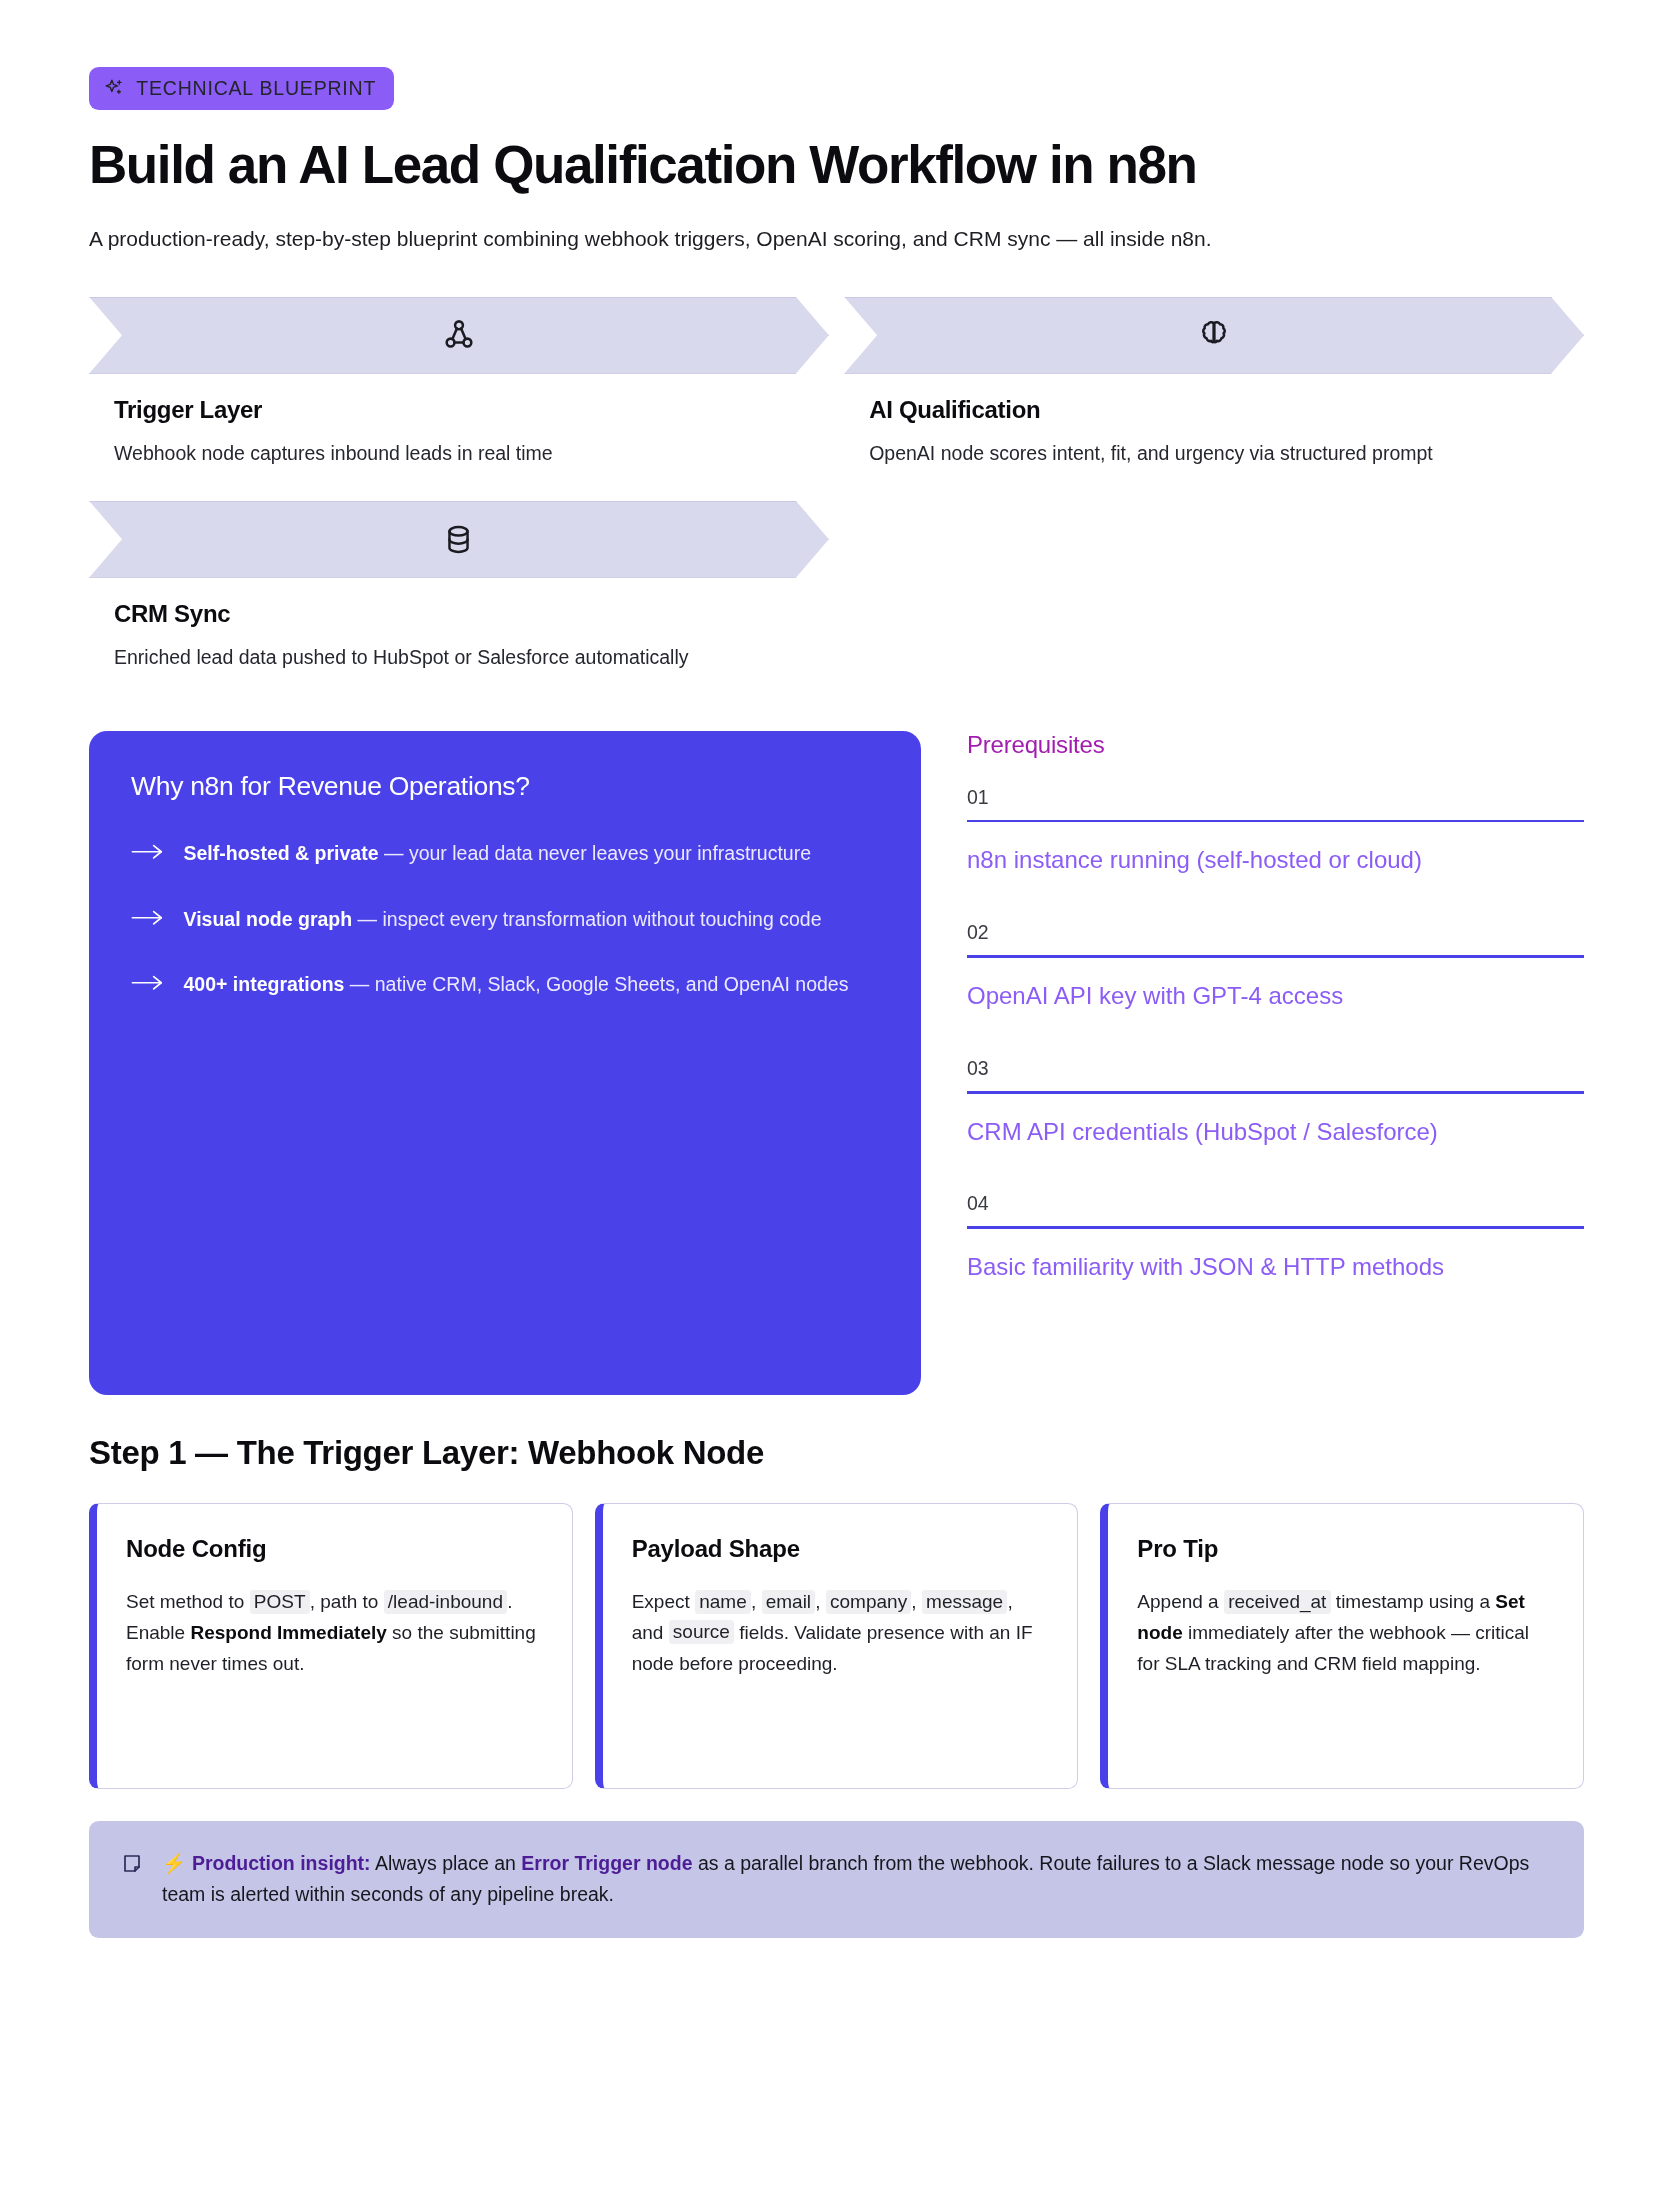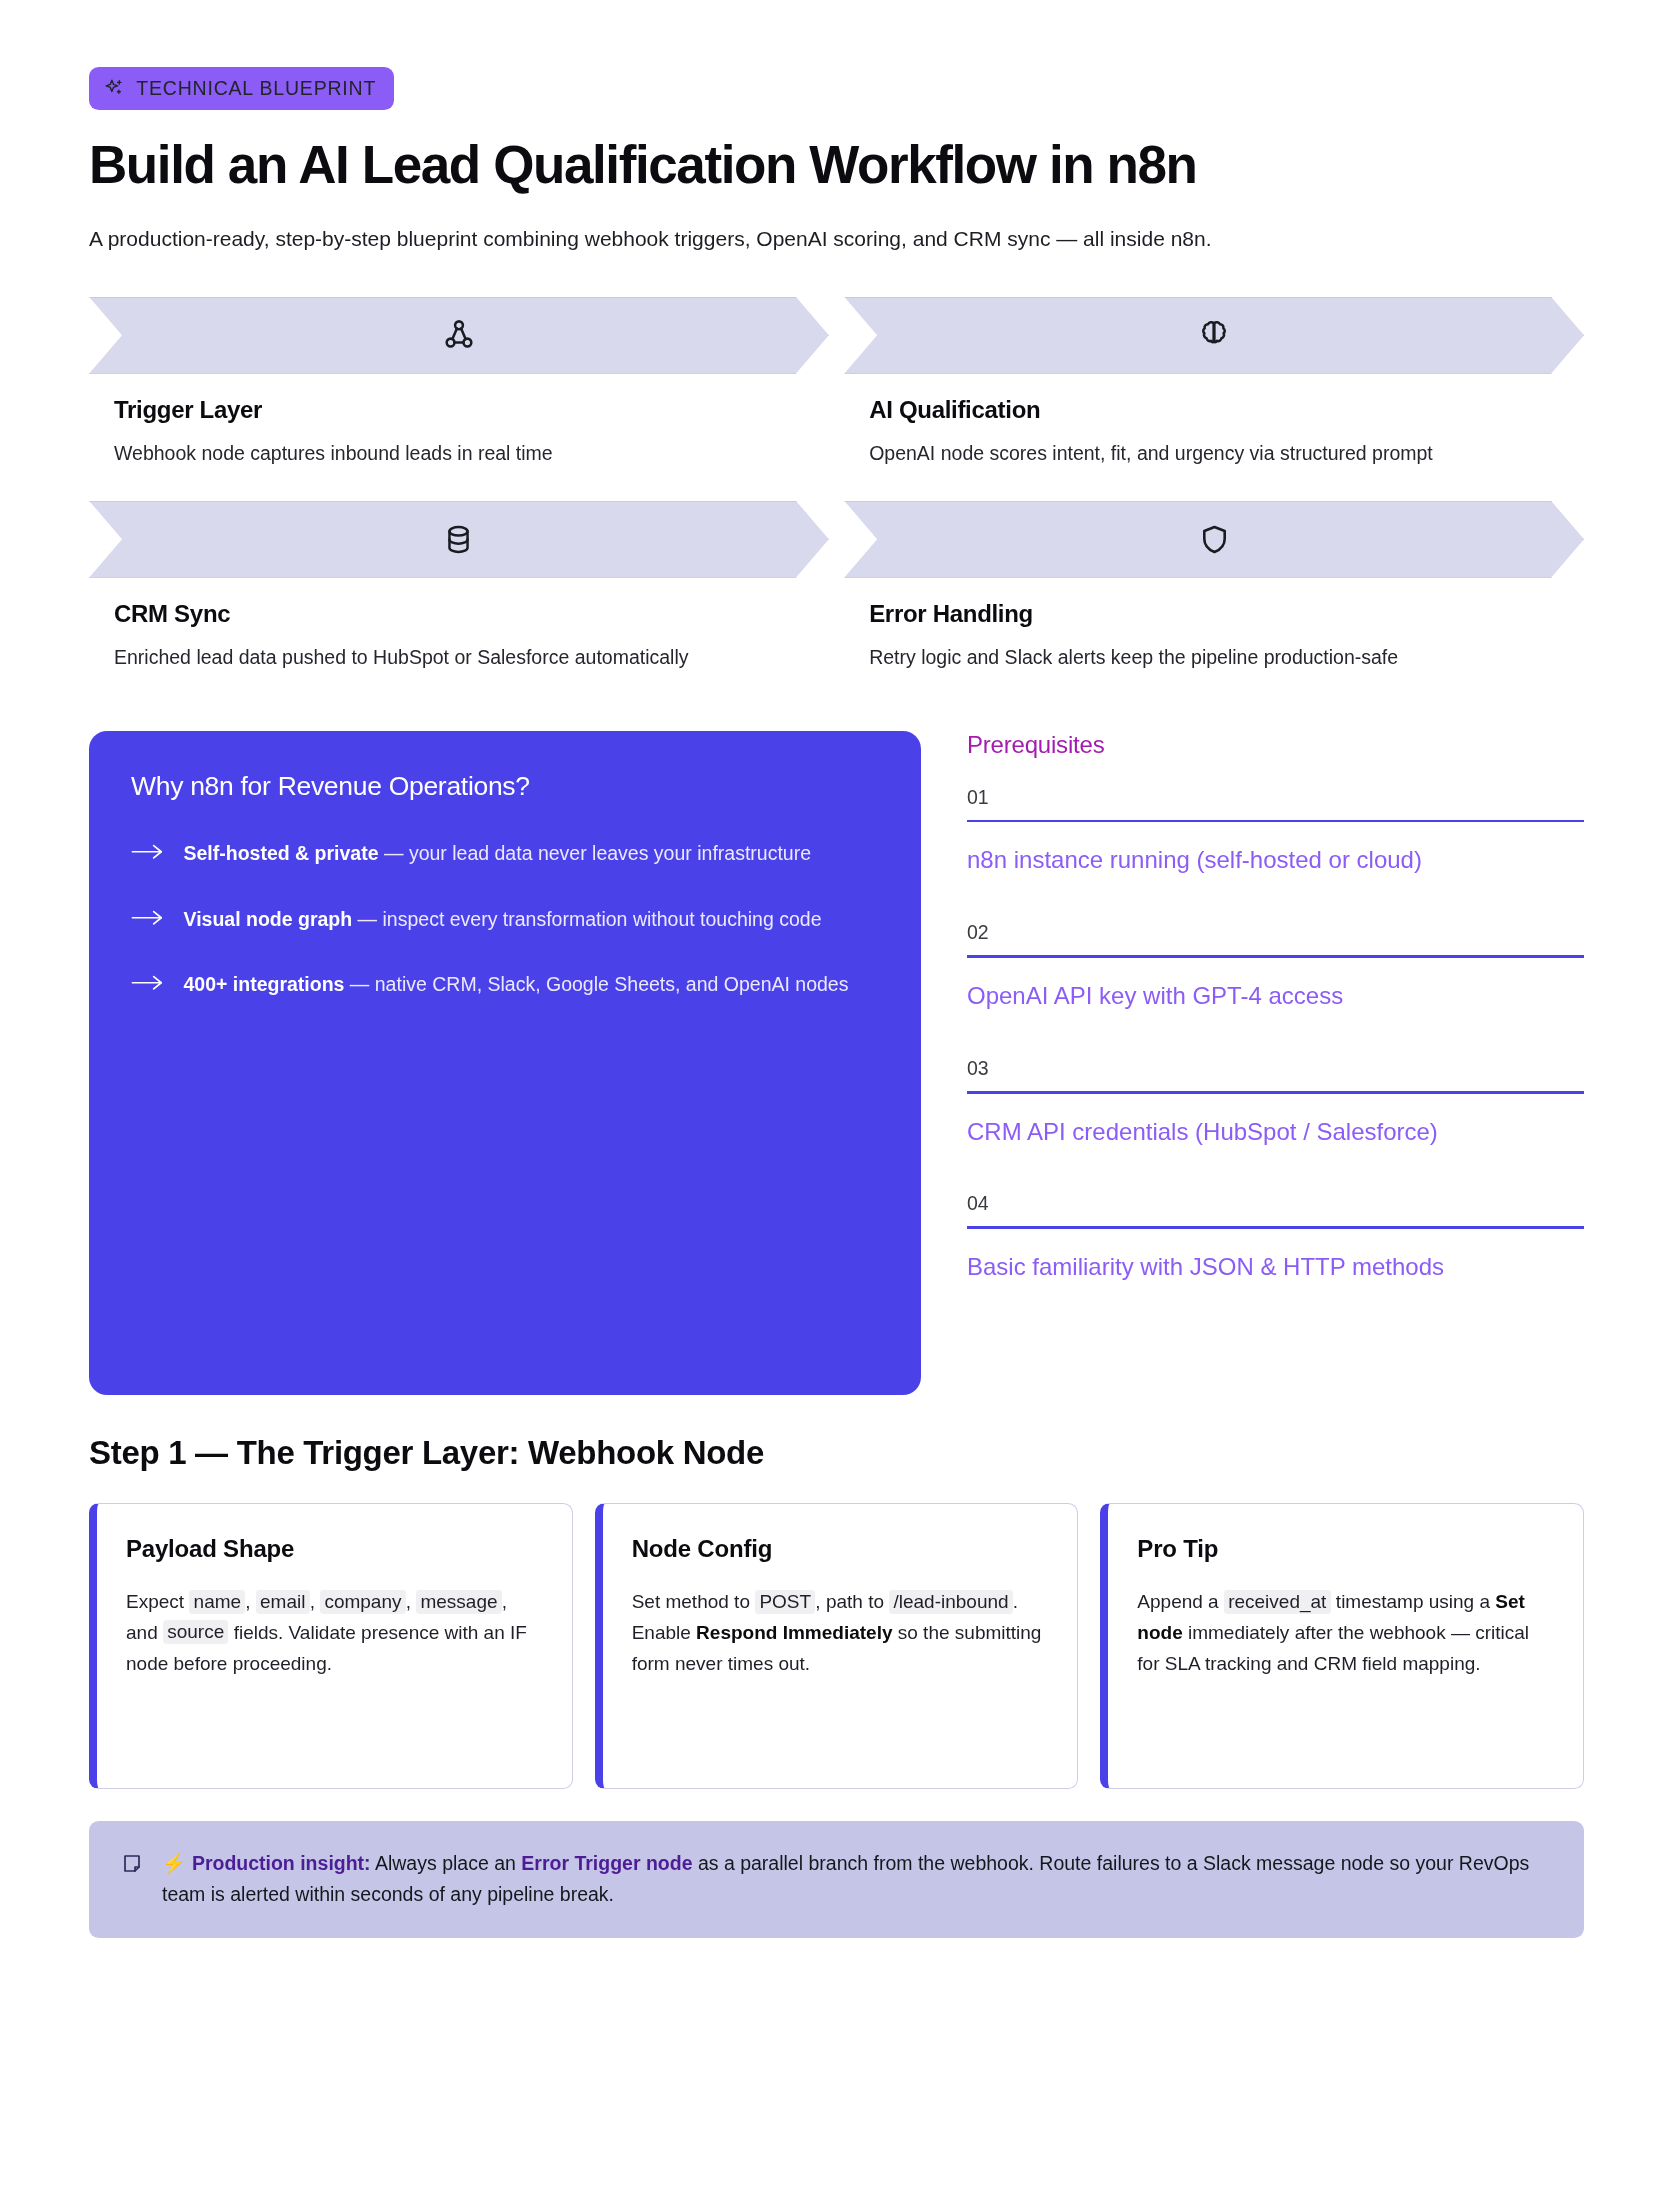--- a/index.html
+++ b/index.html
@@ -275,31 +275,20 @@
             <ellipse cx="12" cy="6.4" rx="6.2" ry="2.9"></ellipse>
             <path d="M5.8 6.4 V17.6 C5.8 19.2 8.6 20.5 12 20.5 C15.4 20.5 18.2 19.2 18.2 17.6 V6.4"></path>
             <path d="M5.8 12 C5.8 13.6 8.6 14.9 12 14.9 C15.4 14.9 18.2 13.6 18.2 12"></path>
           </svg>
         </span>
       </div>
       <div class="flow-title">CRM Sync</div>
       <div class="flow-desc">Enriched lead data pushed to HubSpot or Salesforce automatically</div>
     </div>
 
-    <div class="flow-cell">
-      <div class="flow-chevron">
-        <span class="flow-icon">
-          <svg width="35" height="35" viewBox="0 0 24 24" fill="none" stroke="#1b1c22" stroke-width="1.8" stroke-linecap="round" stroke-linejoin="round">
-            <path d="M12 3.4 L19 6.2 V11.4 C19 15.6 16 18.9 12 20.6 C8 18.9 5 15.6 5 11.4 V6.2 Z"></path>
-          </svg>
-        </span>
-      </div>
-      <div class="flow-title">Error Handling</div>
-      <div class="flow-desc">Retry logic and Slack alerts keep the pipeline production-safe</div>
-    </div>
 
   </div>
 
   <div class="mid-grid">
 
     <div class="why-panel">
       <div class="why-title">Why n8n for Revenue Operations?</div>
 
       <div class="why-item">
         <span class="why-arrow">
@@ -365,26 +354,26 @@
         <div class="prereq-text">Basic familiarity with JSON &amp; HTTP methods</div>
       </div>
     </div>
 
   </div>
 
   <h2 class="step-heading">Step 1 — The Trigger Layer: Webhook Node</h2>
 
   <div class="cards-grid">
     <div class="card">
+      <div class="card-title">Node Config</div>
+      <div class="card-body">Set method to <code>POST</code>, path to <code>/lead-inbound</code>. Enable <b>Respond Immediately</b> so the submitting form never times out.</div>
+    </div>
+    <div class="card">
       <div class="card-title">Payload Shape</div>
       <div class="card-body">Expect <code>name</code>, <code>email</code>, <code>company</code>, <code>message</code>, and <code>source</code> fields. Validate presence with an IF node before proceeding.</div>
-    </div>
-    <div class="card">
-      <div class="card-title">Node Config</div>
-      <div class="card-body">Set method to <code>POST</code>, path to <code>/lead-inbound</code>. Enable <b>Respond Immediately</b> so the submitting form never times out.</div>
     </div>
     <div class="card">
       <div class="card-title">Pro Tip</div>
       <div class="card-body">Append a <code>received_at</code> timestamp using a <b>Set node</b> immediately after the webhook — critical for SLA tracking and CRM field mapping.</div>
     </div>
   </div>
 
   <div class="callout">
     <span class="callout-note">
       <svg width="24" height="24" viewBox="0 0 24 24" fill="none" stroke="#2a2b58" stroke-width="1.7" stroke-linecap="round" stroke-linejoin="round">

